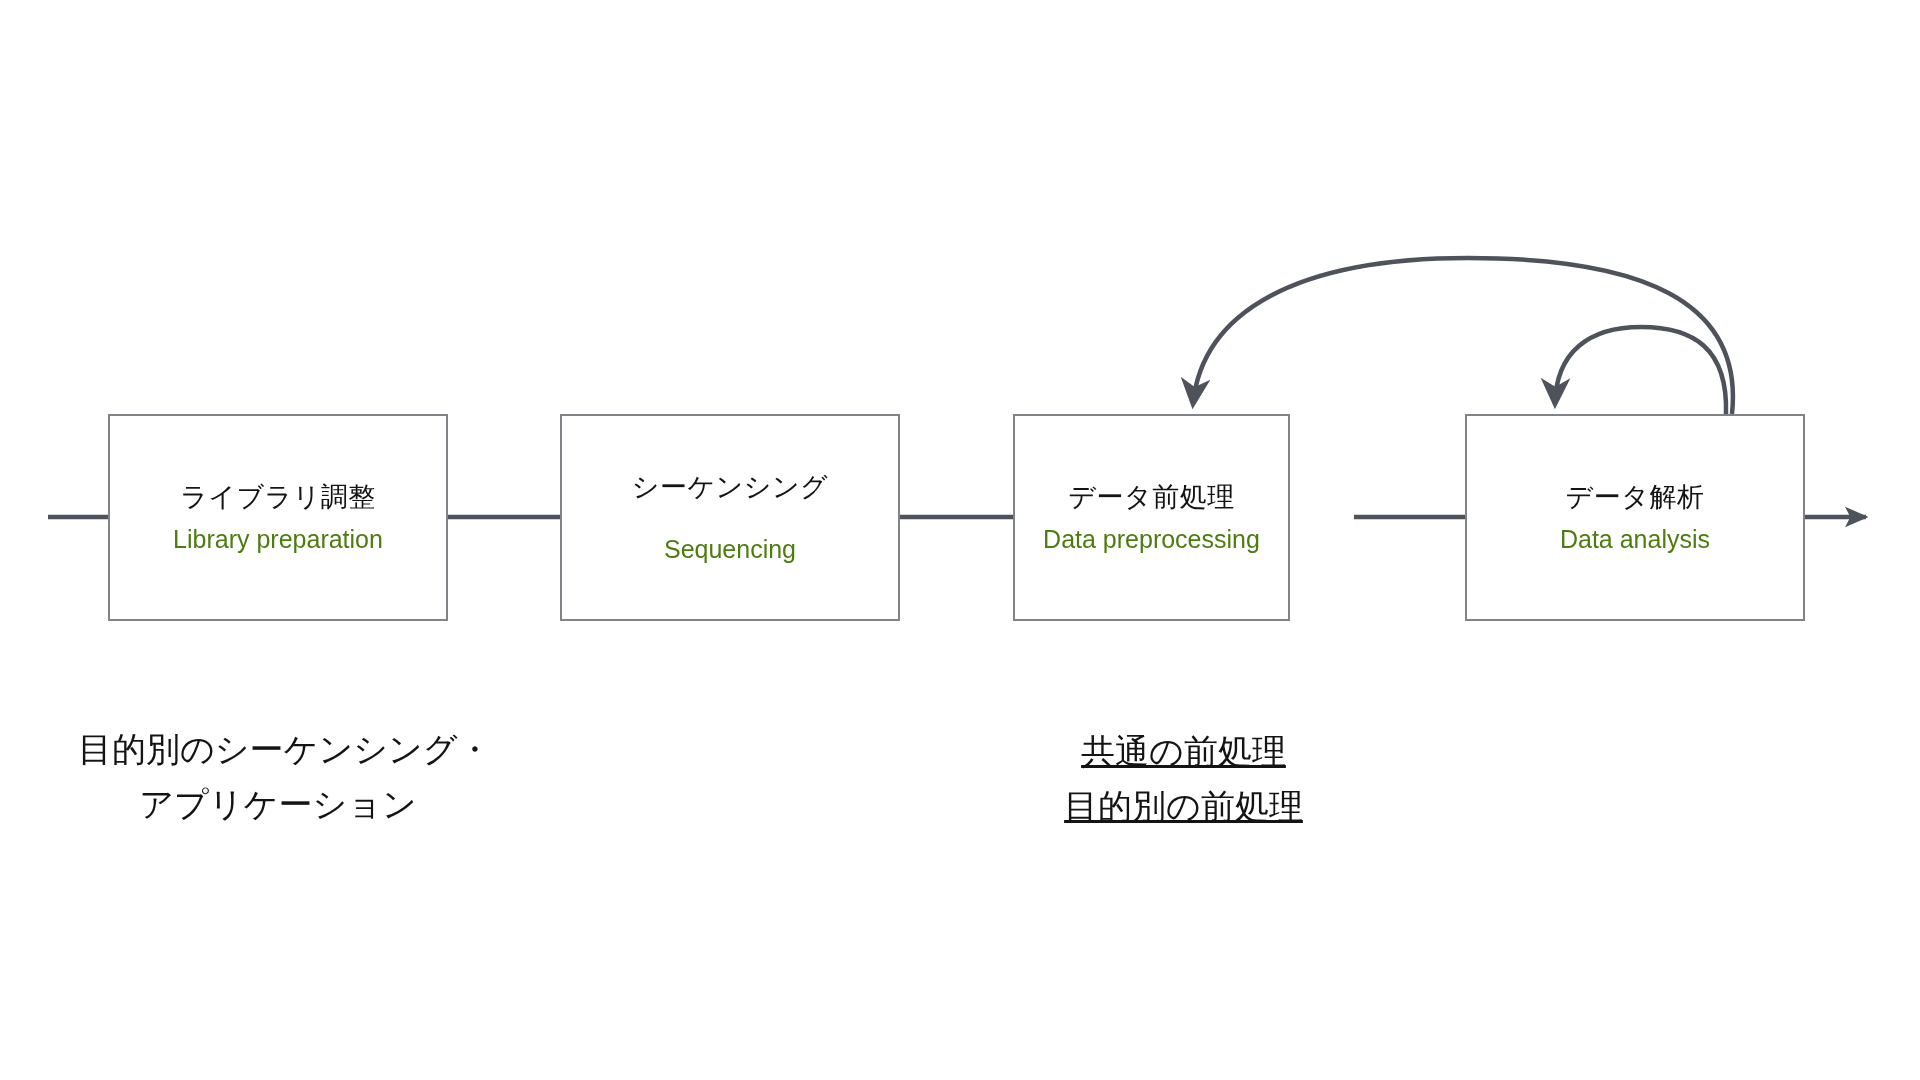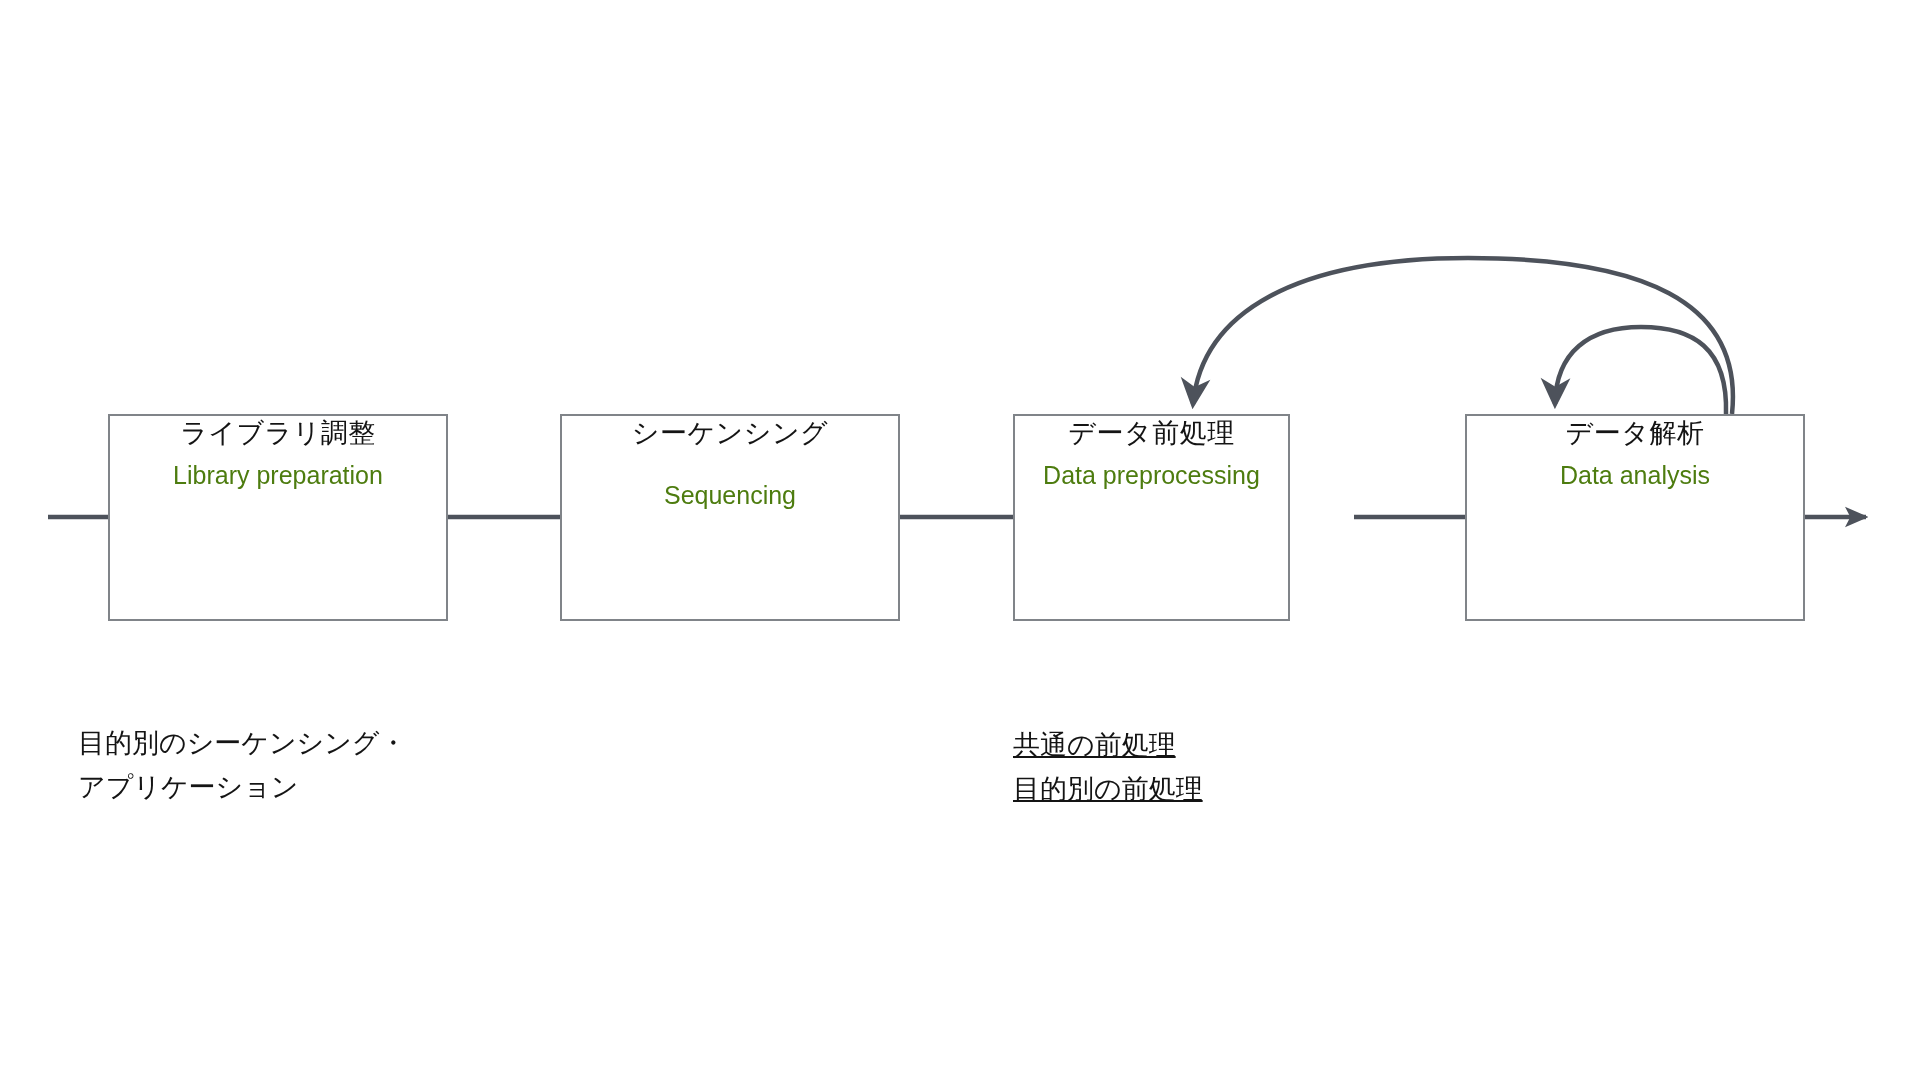--- a/index.html
+++ b/index.html
@@ -23,42 +23,43 @@
     height: 1080px;
   }
   .stage-box {
     position: absolute;
     box-sizing: border-box;
     border: 2px solid #808489;
     background: transparent;
     display: flex;
     flex-direction: column;
     align-items: center;
-    justify-content: flex-start;
+    justify-content: center;
     z-index: 3;
   }
   .stage-title-ja {
     color: #141414;
     font-size: 27px;
     line-height: 1.32;
     letter-spacing: 0.5px;
     white-space: nowrap;
   }
   .stage-title-en {
     color: #4d7c0f;
     font-size: 25px;
     line-height: 1.3;
     margin-top: 7px;
     white-space: nowrap;
   }
   .caption {
     position: absolute;
     color: #141414;
-    font-size: 27px;
+    font-size: 34px;
     line-height: 1.62;
+    text-align: center;
     white-space: nowrap;
     z-index: 3;
   }
   .caption-line {
     display: block;
   }
 </style>
 </head>
 <body>
 

